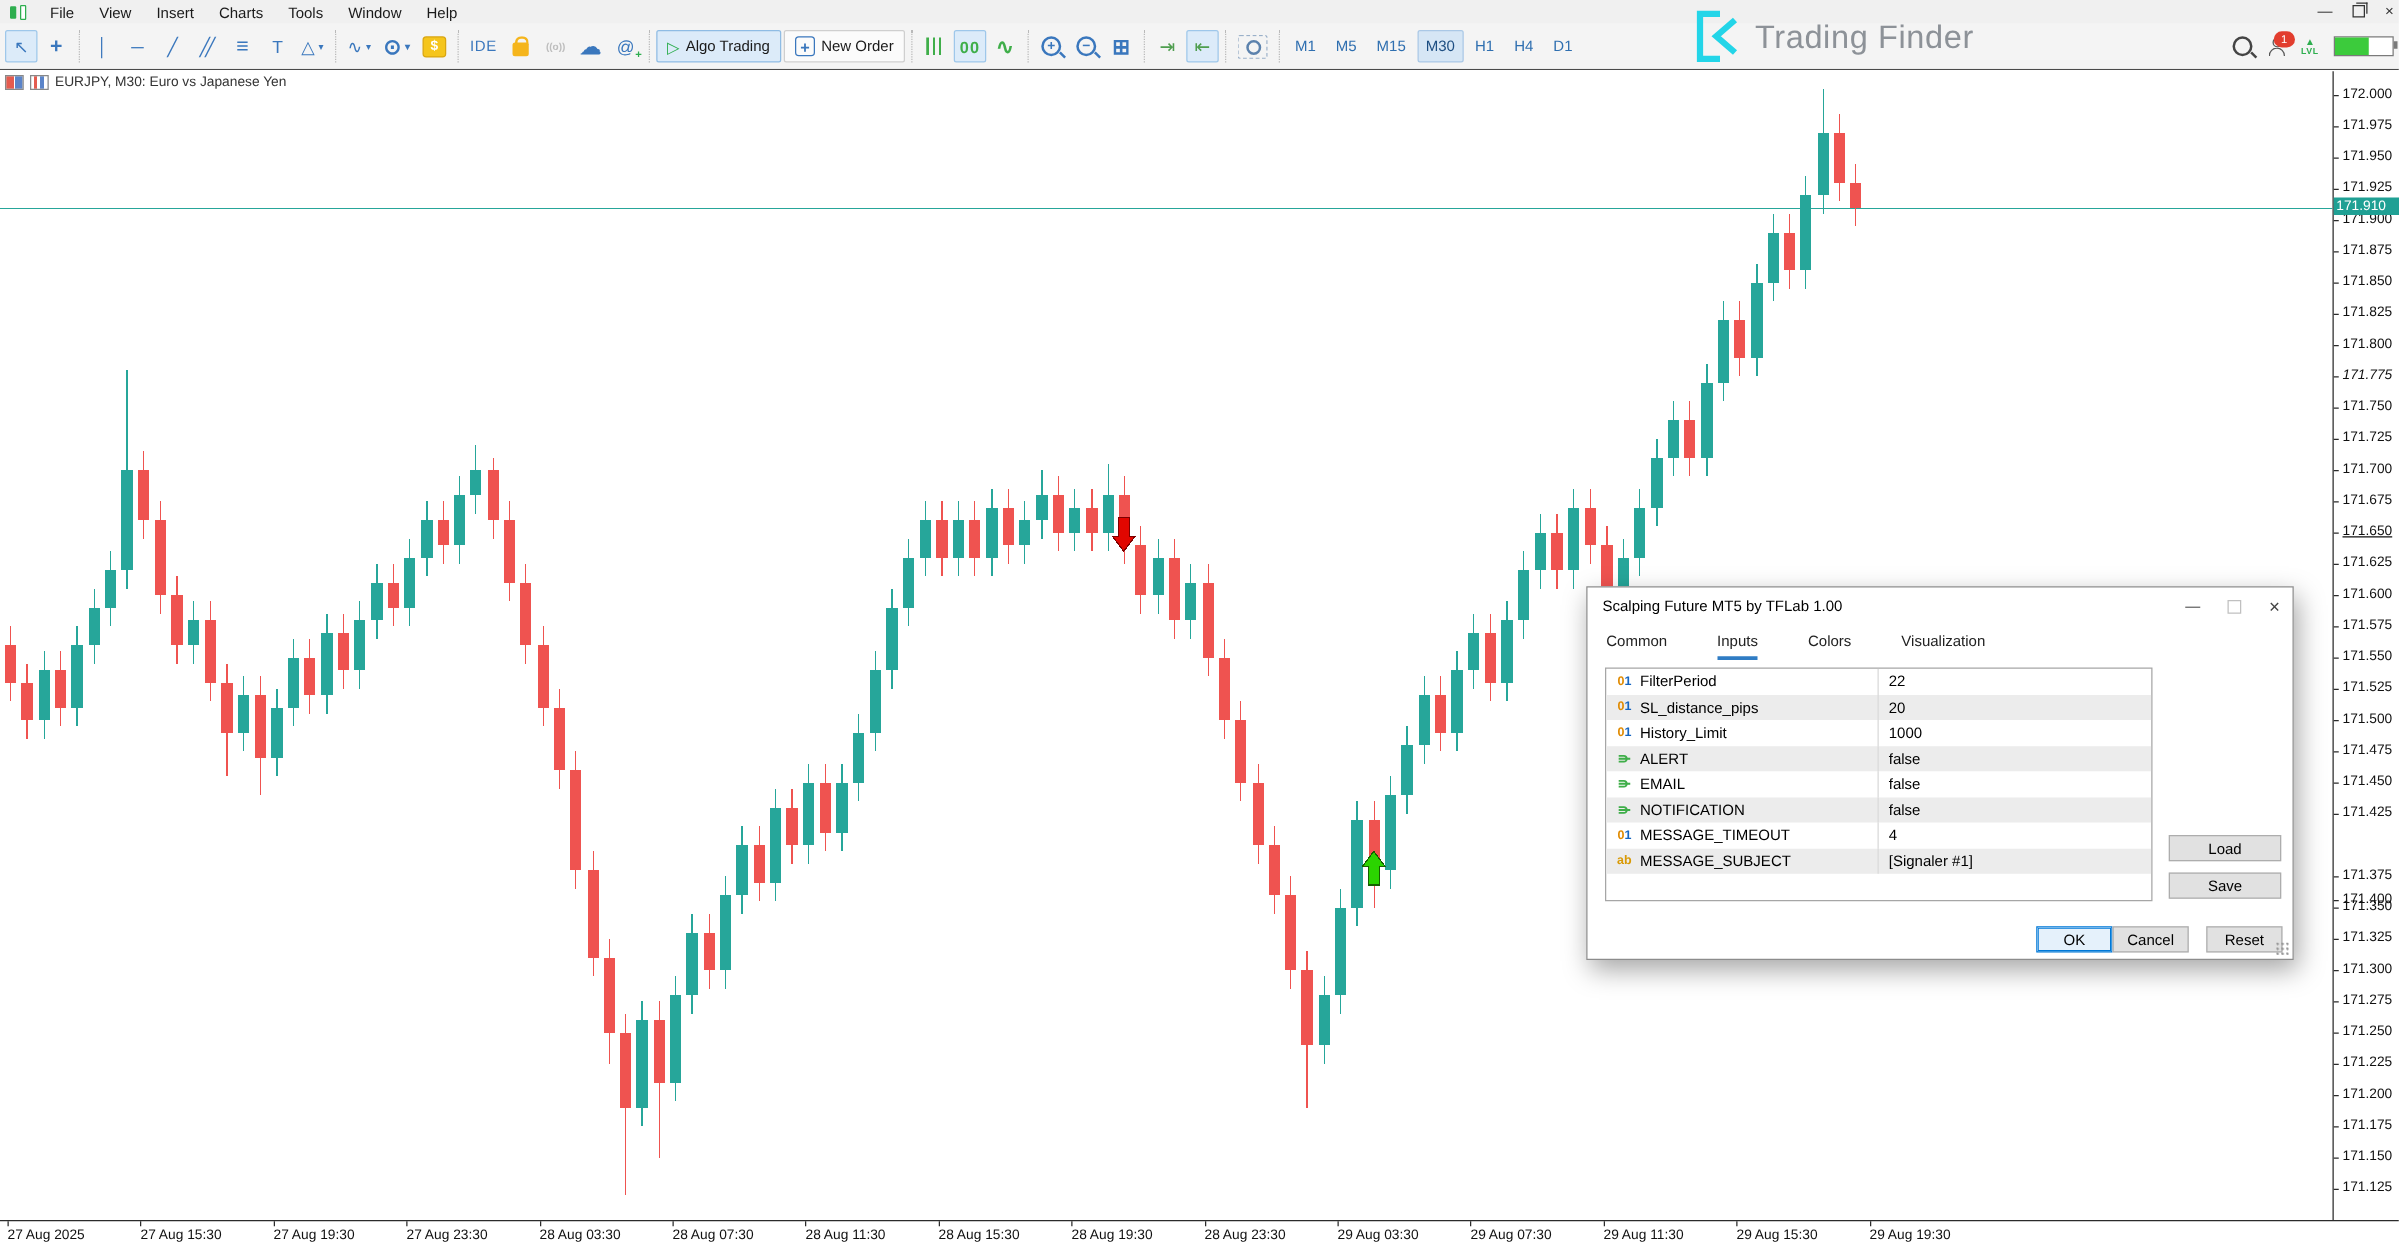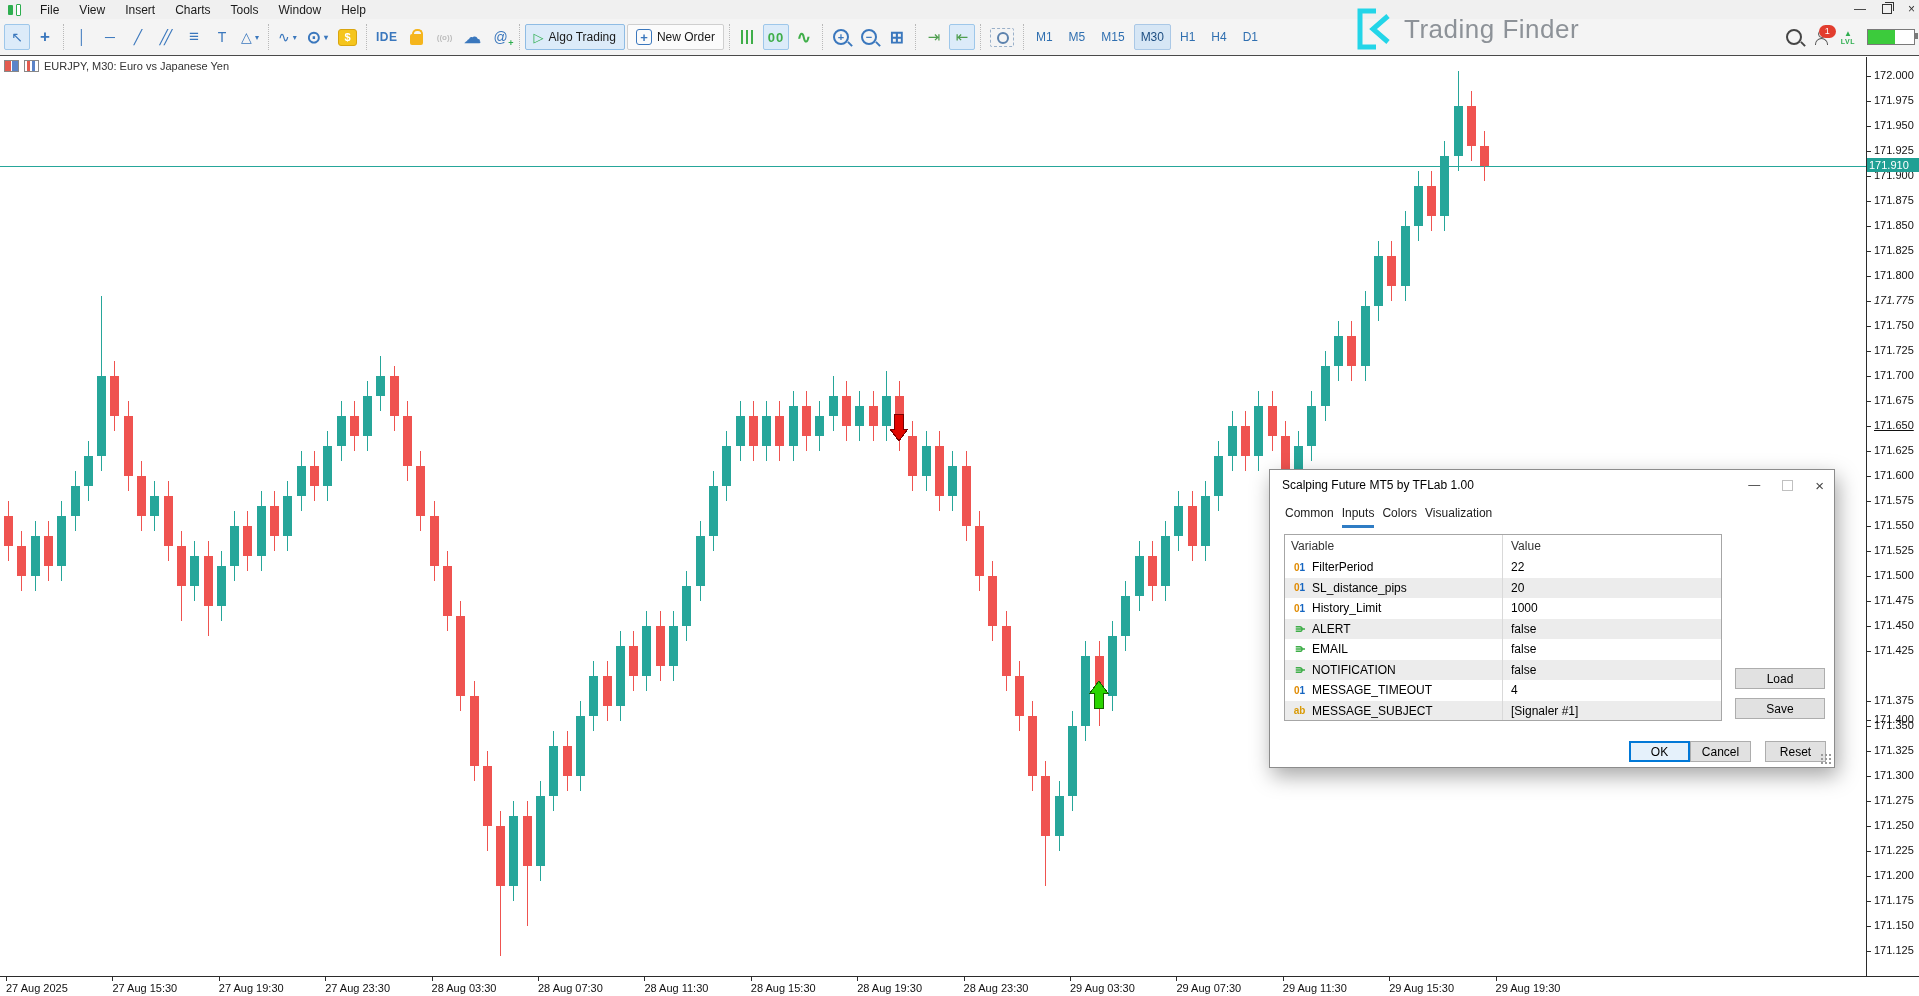--- a/index.html
+++ b/index.html
@@ -19,21 +19,21 @@
   .toolbar{position:absolute;left:0;top:19px;width:1919px;height:36px;background:#f4f4f4;
     display:flex;align-items:center;padding-left:4px;box-sizing:border-box;z-index:5}
   .sep{width:0;height:26px;border-left:1px dotted #b9b9b9;margin:0 5px}
   .tgroup{display:flex;align-items:center;gap:2px}
   .tbtn{min-width:26px;height:26px;display:flex;align-items:center;justify-content:center;
     color:#3a77bd;font-size:14px;border:1px solid transparent;border-radius:2px;padding:0 3px;cursor:default;box-sizing:border-box}
   .tbtn.active{background:#dcebf9;border-color:#9ec7ea}
   .tbtn.green{color:#3fae49}
   .tbtn.big{font-size:17px;font-weight:bold}
   .tbtn.tight{letter-spacing:-4px;padding-right:7px}
-  .tbtn.ide{font-size:12px;font-weight:bold;letter-spacing:.5px}
+  .tbtn.ide{font-size:12px;font-weight:normal;letter-spacing:.5px}
   .tbtn.dim{color:#bdbdbd;font-size:8px;font-weight:bold}
   .tbtn.candles{font-size:13px;font-weight:bold;letter-spacing:1px}
   .tbtn.olive{color:#4f9e4f;font-size:15px}
   .tbtn .caret{font-size:8px;color:#3a77bd;margin-left:3px}
   .tbtn.labeled{font-size:12px;color:#1a1a1a;gap:5px;padding:0 8px;border-color:#cfcfcf;background:#fbfbfb}
   .tbtn.labeled.active{background:#dcebf9;border-color:#8fbce4}
   .tbtn.labeled .g{font-size:13px}
   .tbtn.algo .g{color:#2eae4f}
   .coinbox{width:17px;height:15px;background:#f5c51c;border:1px solid #d9a50f;border-radius:3px;
     color:#fff;font-weight:bold;font-size:11px;display:flex;align-items:center;justify-content:center}
@@ -82,21 +82,21 @@
   .taxis{position:absolute;left:0;top:920px;width:1919px;height:21px;border-top:1px solid #2b2b2b;font-size:11px;color:#111;box-sizing:border-box}
   .ttick{position:absolute;top:5px;white-space:nowrap}
   .ttick:before{content:'';position:absolute;left:0;top:-5px;width:1px;height:4px;background:#2b2b2b}
   
   .dialog{position:absolute;left:1269px;top:469px;width:566px;height:299px;background:#fff;
     border:1px solid #8c8c8c;box-shadow:3px 8px 20px rgba(0,0,0,.35);font-size:12px;color:#000;z-index:10;box-sizing:border-box}
   .dtitle{height:30px;display:flex;align-items:center;padding-left:12px;font-size:12px}
   .dwin{position:absolute;right:10px;top:0;height:30px;display:flex;gap:22px;align-items:center;color:#444}
   .dwin .sq{width:9px;height:9px;border:1px solid #c0c0c0}
   .dwin .x{font-size:15px}
-  .dtabs{position:absolute;left:15px;top:36px;display:flex;gap:8px;color:#222}
+  .dtabs{position:absolute;left:15px;top:36px;display:flex;gap:40px;color:#222}
   .dtab{padding-bottom:5px;border-bottom:3px solid transparent}
   .dtab.active{border-bottom-color:#2f7cc4}
   .dtable{position:absolute;left:14px;top:64px;width:438px;height:187px;border:1px solid #a6a6a6;box-sizing:border-box;overflow:hidden}
   .dhead{display:flex;height:22px;align-items:center;color:#333}
   .drow{display:flex;height:20.5px;align-items:center}
   .drow.alt{background:#ececec}
   .c1{width:218px;padding-left:6px;display:flex;align-items:center;gap:4px;box-sizing:border-box;border-right:1px solid #d9d9d9;height:100%}
   .c2{flex:1;padding-left:8px}
   .ic{width:17px;text-align:center;font-weight:bold;font-size:10px;flex:none}
   .ic .o0{color:#e08a00}.ic .o1{color:#1565c0}
@@ -586,24 +586,20 @@
     <span class="sq"></span>
     <span class="x">×</span>
   </div>
   <div class="dtabs" id="dtabs">
       <span class="dtab">Common</span>
       <span class="dtab active">Inputs</span>
       <span class="dtab">Colors</span>
       <span class="dtab">Visualization</span>
     </div>
   <div class="dtable">
-    <div class="dhead">
-      <span class="c1">Variable</span>
-      <span class="c2">Value</span>
-    </div>
     <div id="drows">
         <div class="drow">
           <span class="c1">
             <span class="ic"><span class="o0">0</span><span class="o1">1</span></span>
             <span>FilterPeriod</span>
           </span>
           <span class="c2">22</span>
         </div>
         <div class="drow alt">
           <span class="c1">

